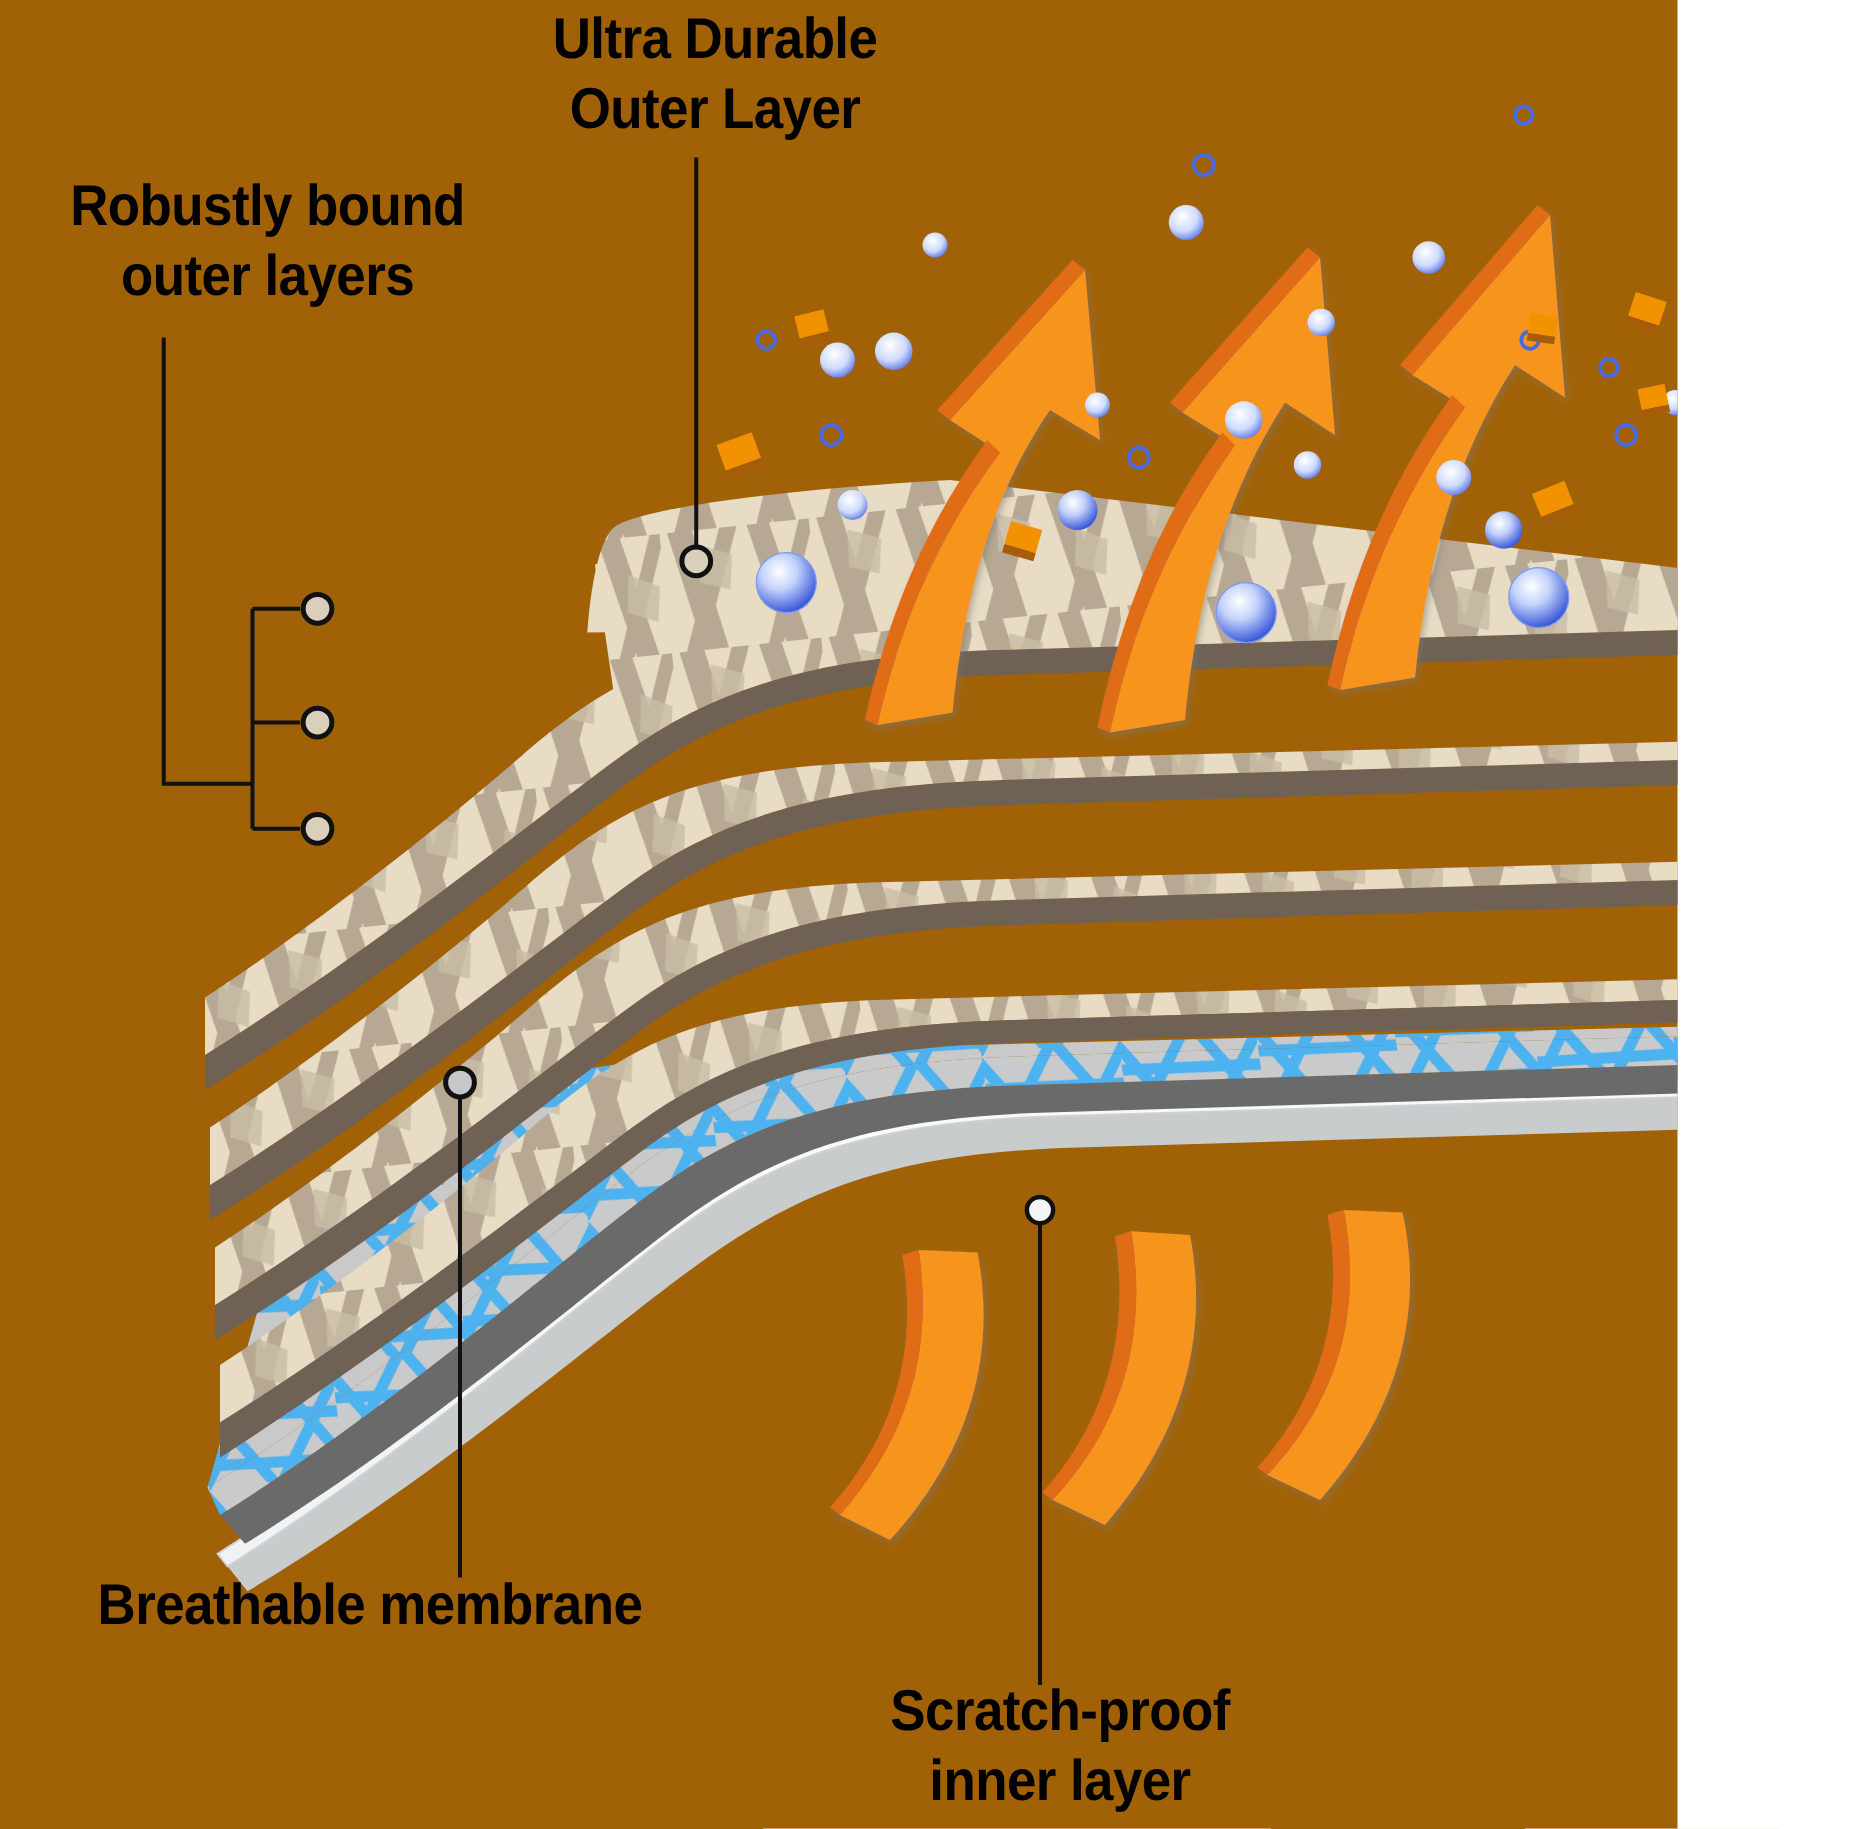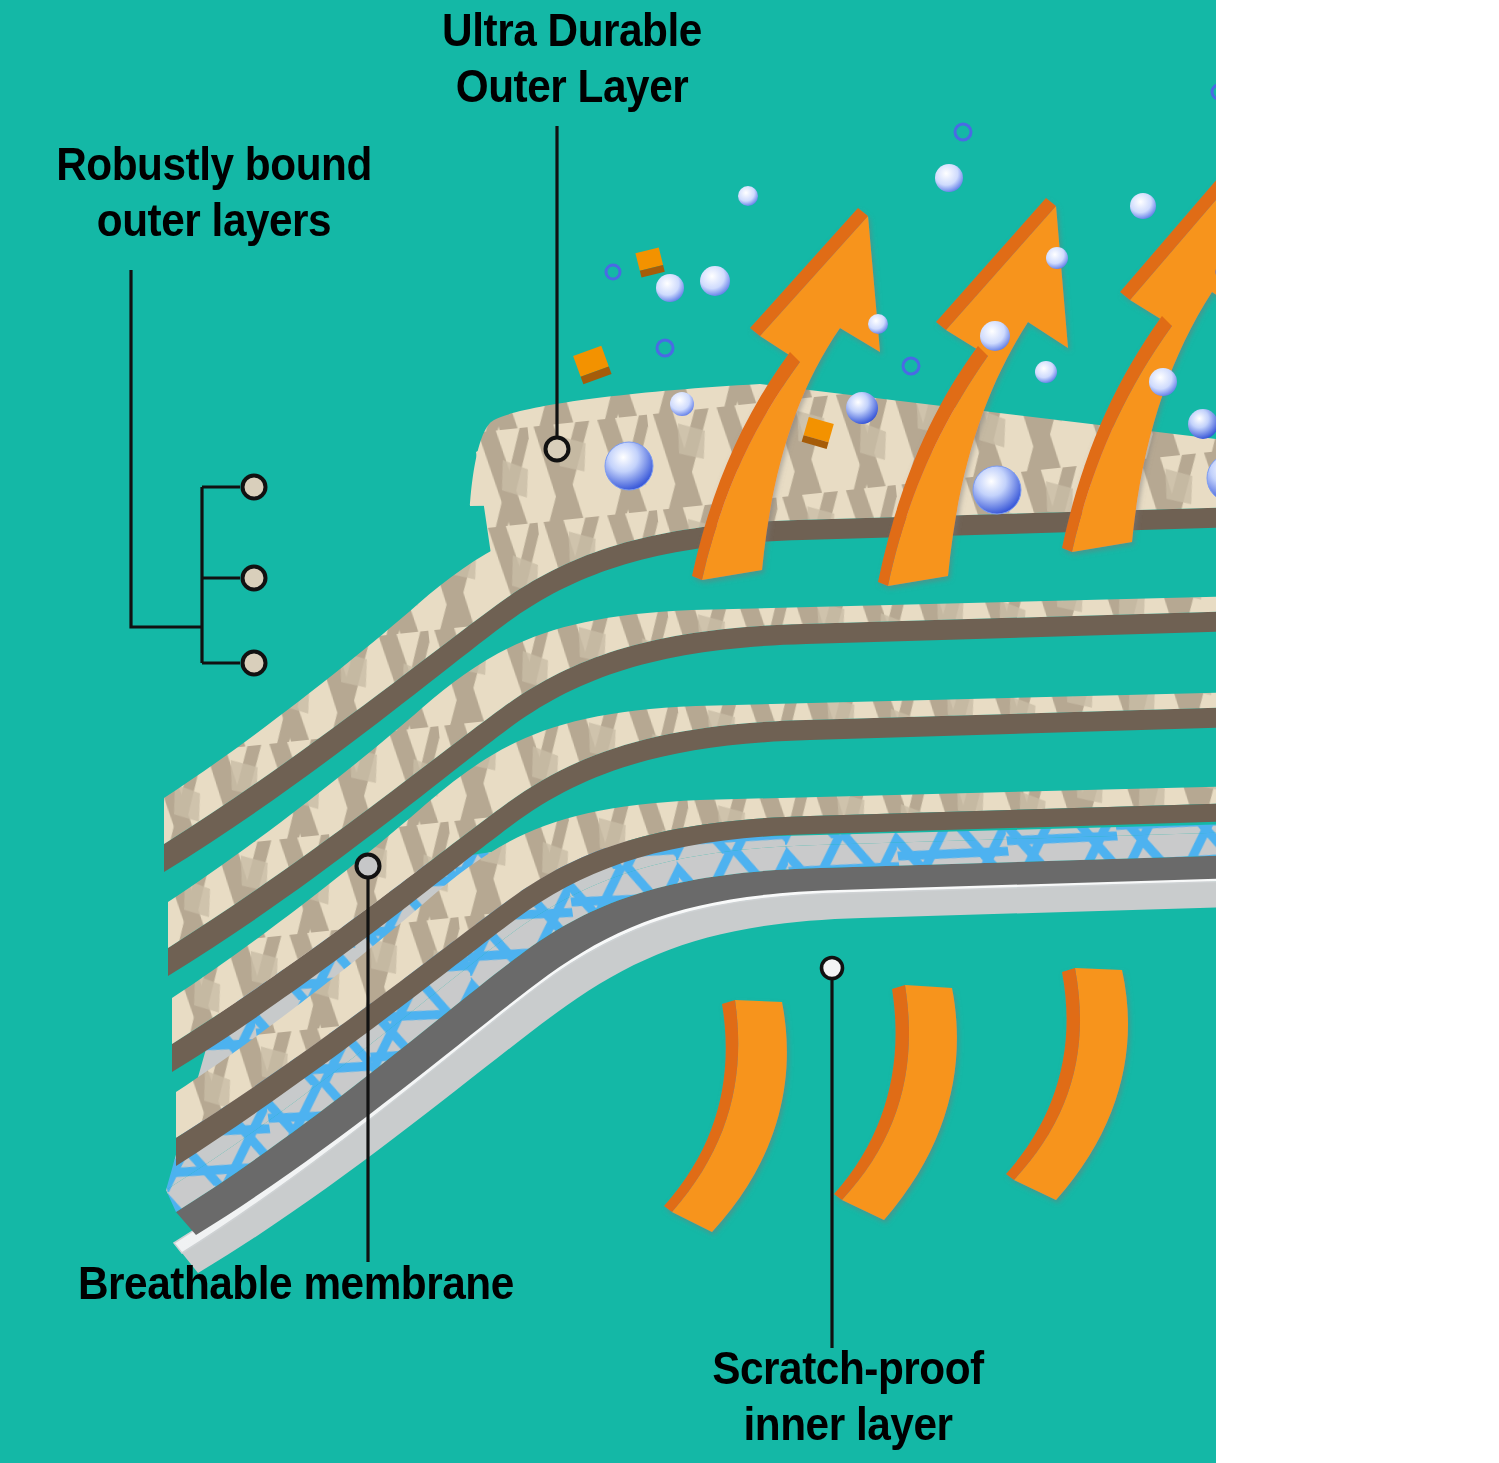--- a/index.html
+++ b/index.html
@@ -6,23 +6,23 @@
   html, body {
     margin: 0;
     padding: 0;
     background: #ffffff;
   }
   body {
     font-family: "Liberation Sans", sans-serif;
   }
   #stage {
     position: relative;
-    width: 1216px;
+    width: 1342px;
     height: 1463px;
-    background: #14b8a6;
+    background: #a16207;
     overflow: hidden;
   }
   #diagram-svg {
     position: absolute;
     left: 0;
     top: 0;
     width: 1499px;
     height: 1463px;
   }
   .callout-label {

